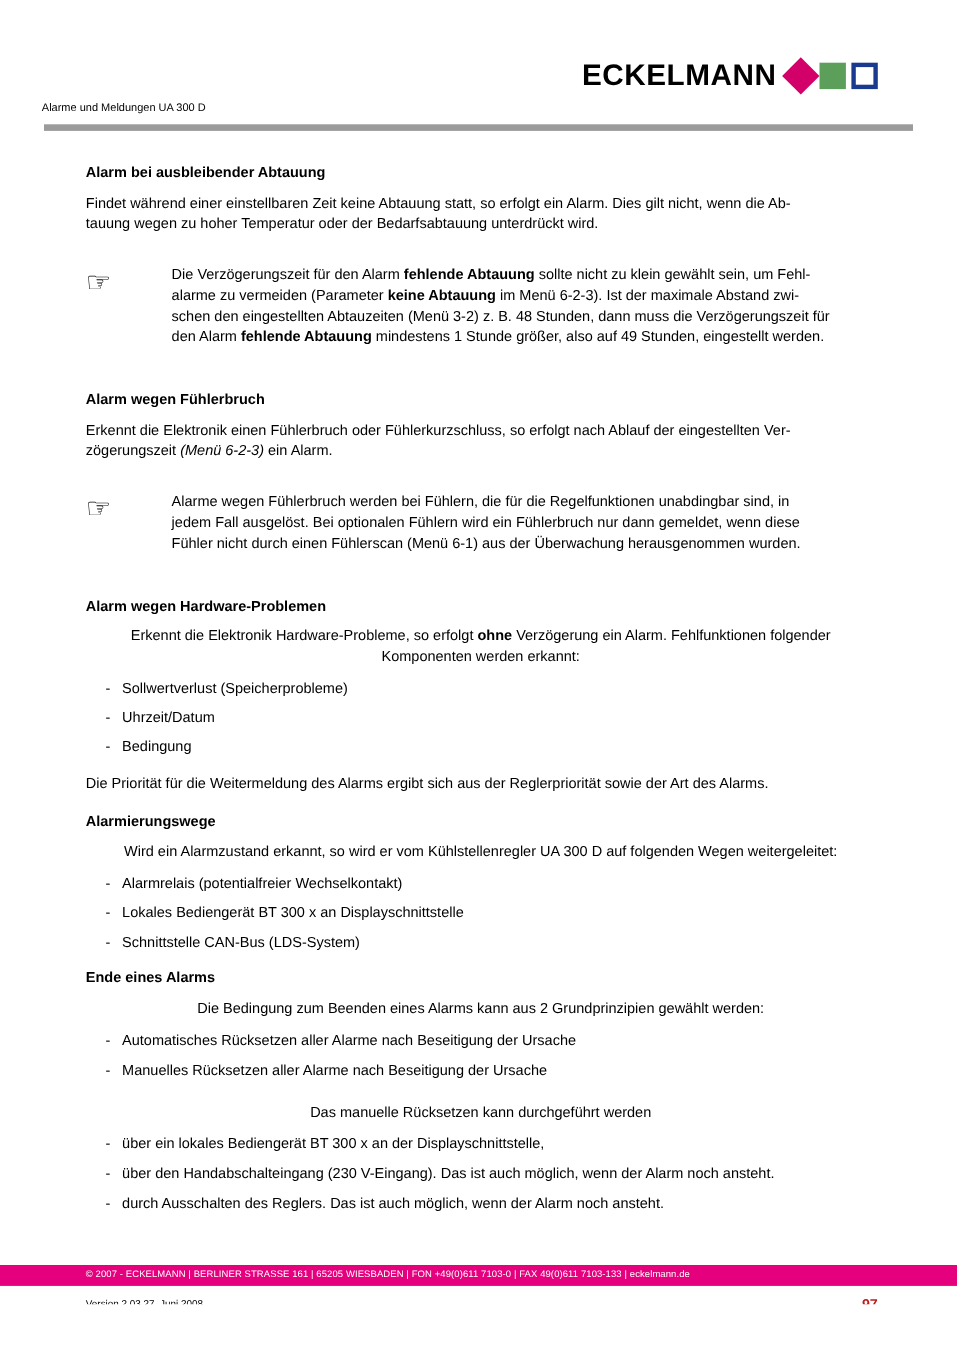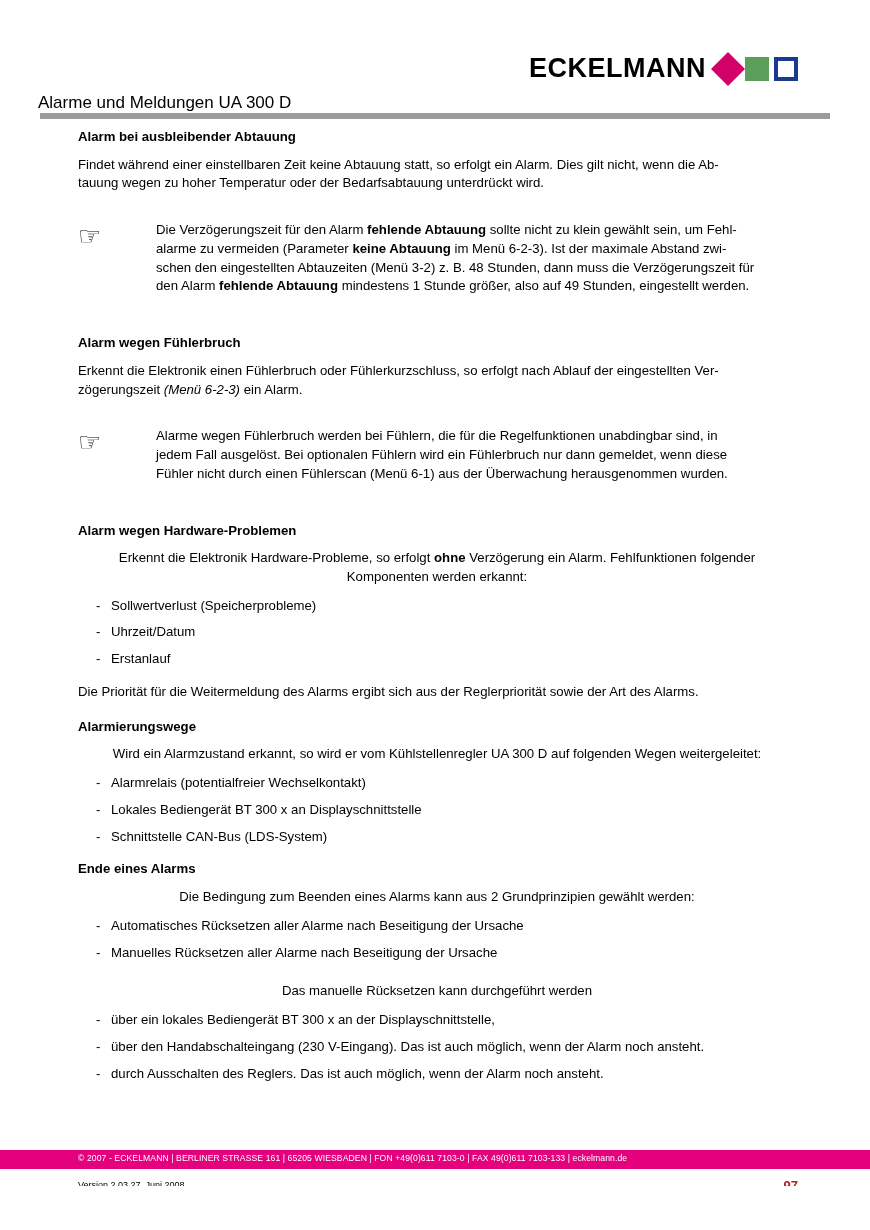--- a/index.html
+++ b/index.html
@@ -57,36 +57,36 @@
     height: 24px;
     background: #ffffff;
     border: 4px solid #1a3a8f;
     box-sizing: border-box;
   }
 
   .running-head {
     position: absolute;
     top: 93px;
     left: 38px;
-    font-size: 17px;
+    font-size: 10px;
     color: #000000;
   }
   .head-rule {
     position: absolute;
     top: 113px;
     left: 40px;
     width: 790px;
     height: 6px;
     background: #9b9b9b;
   }
 
   
   .content {
     position: absolute;
-    top: 128px;
+    top: 148px;
     left: 78px;
     width: 718px;
     font-size: 13.2px;
     line-height: 1.42;
   }
   h2.section-title {
     font-size: 13.2px;
     font-weight: bold;
     margin: 0 0 9px 0;
   }
@@ -238,21 +238,21 @@
 
     <h2 class="section-title">Alarm wegen Hardware-Problemen</h2>
     <p class="para tight">
       <span>Erkennt die Elektronik Hardware-Probleme, so erfolgt </span><b>ohne</b><span> Verzögerung ein Alarm. Fehlfunktionen folgender</span><br>
       <span>Komponenten werden erkannt:</span>
     </p>
 
     <ul class="dashlist">
       <li>Sollwertverlust (Speicherprobleme)</li>
       <li>Uhrzeit/Datum</li>
-      <li>Erstanlauf</li>
+      <li>Bedingung</li>
     </ul>
 
     <p class="para">Die Priorität für die Weitermeldung des Alarms ergibt sich aus der Reglerpriorität sowie der Art des Alarms.</p>
 
     <h2 class="section-title">Alarmierungswege</h2>
     <p class="para tight">Wird ein Alarmzustand erkannt, so wird er vom Kühlstellenregler UA 300 D auf folgenden Wegen weitergeleitet:</p>
 
     <ul class="dashlist">
       <li>Alarmrelais (potentialfreier Wechselkontakt)</li>
       <li>Lokales Bediengerät BT 300 x an Displayschnittstelle</li>

